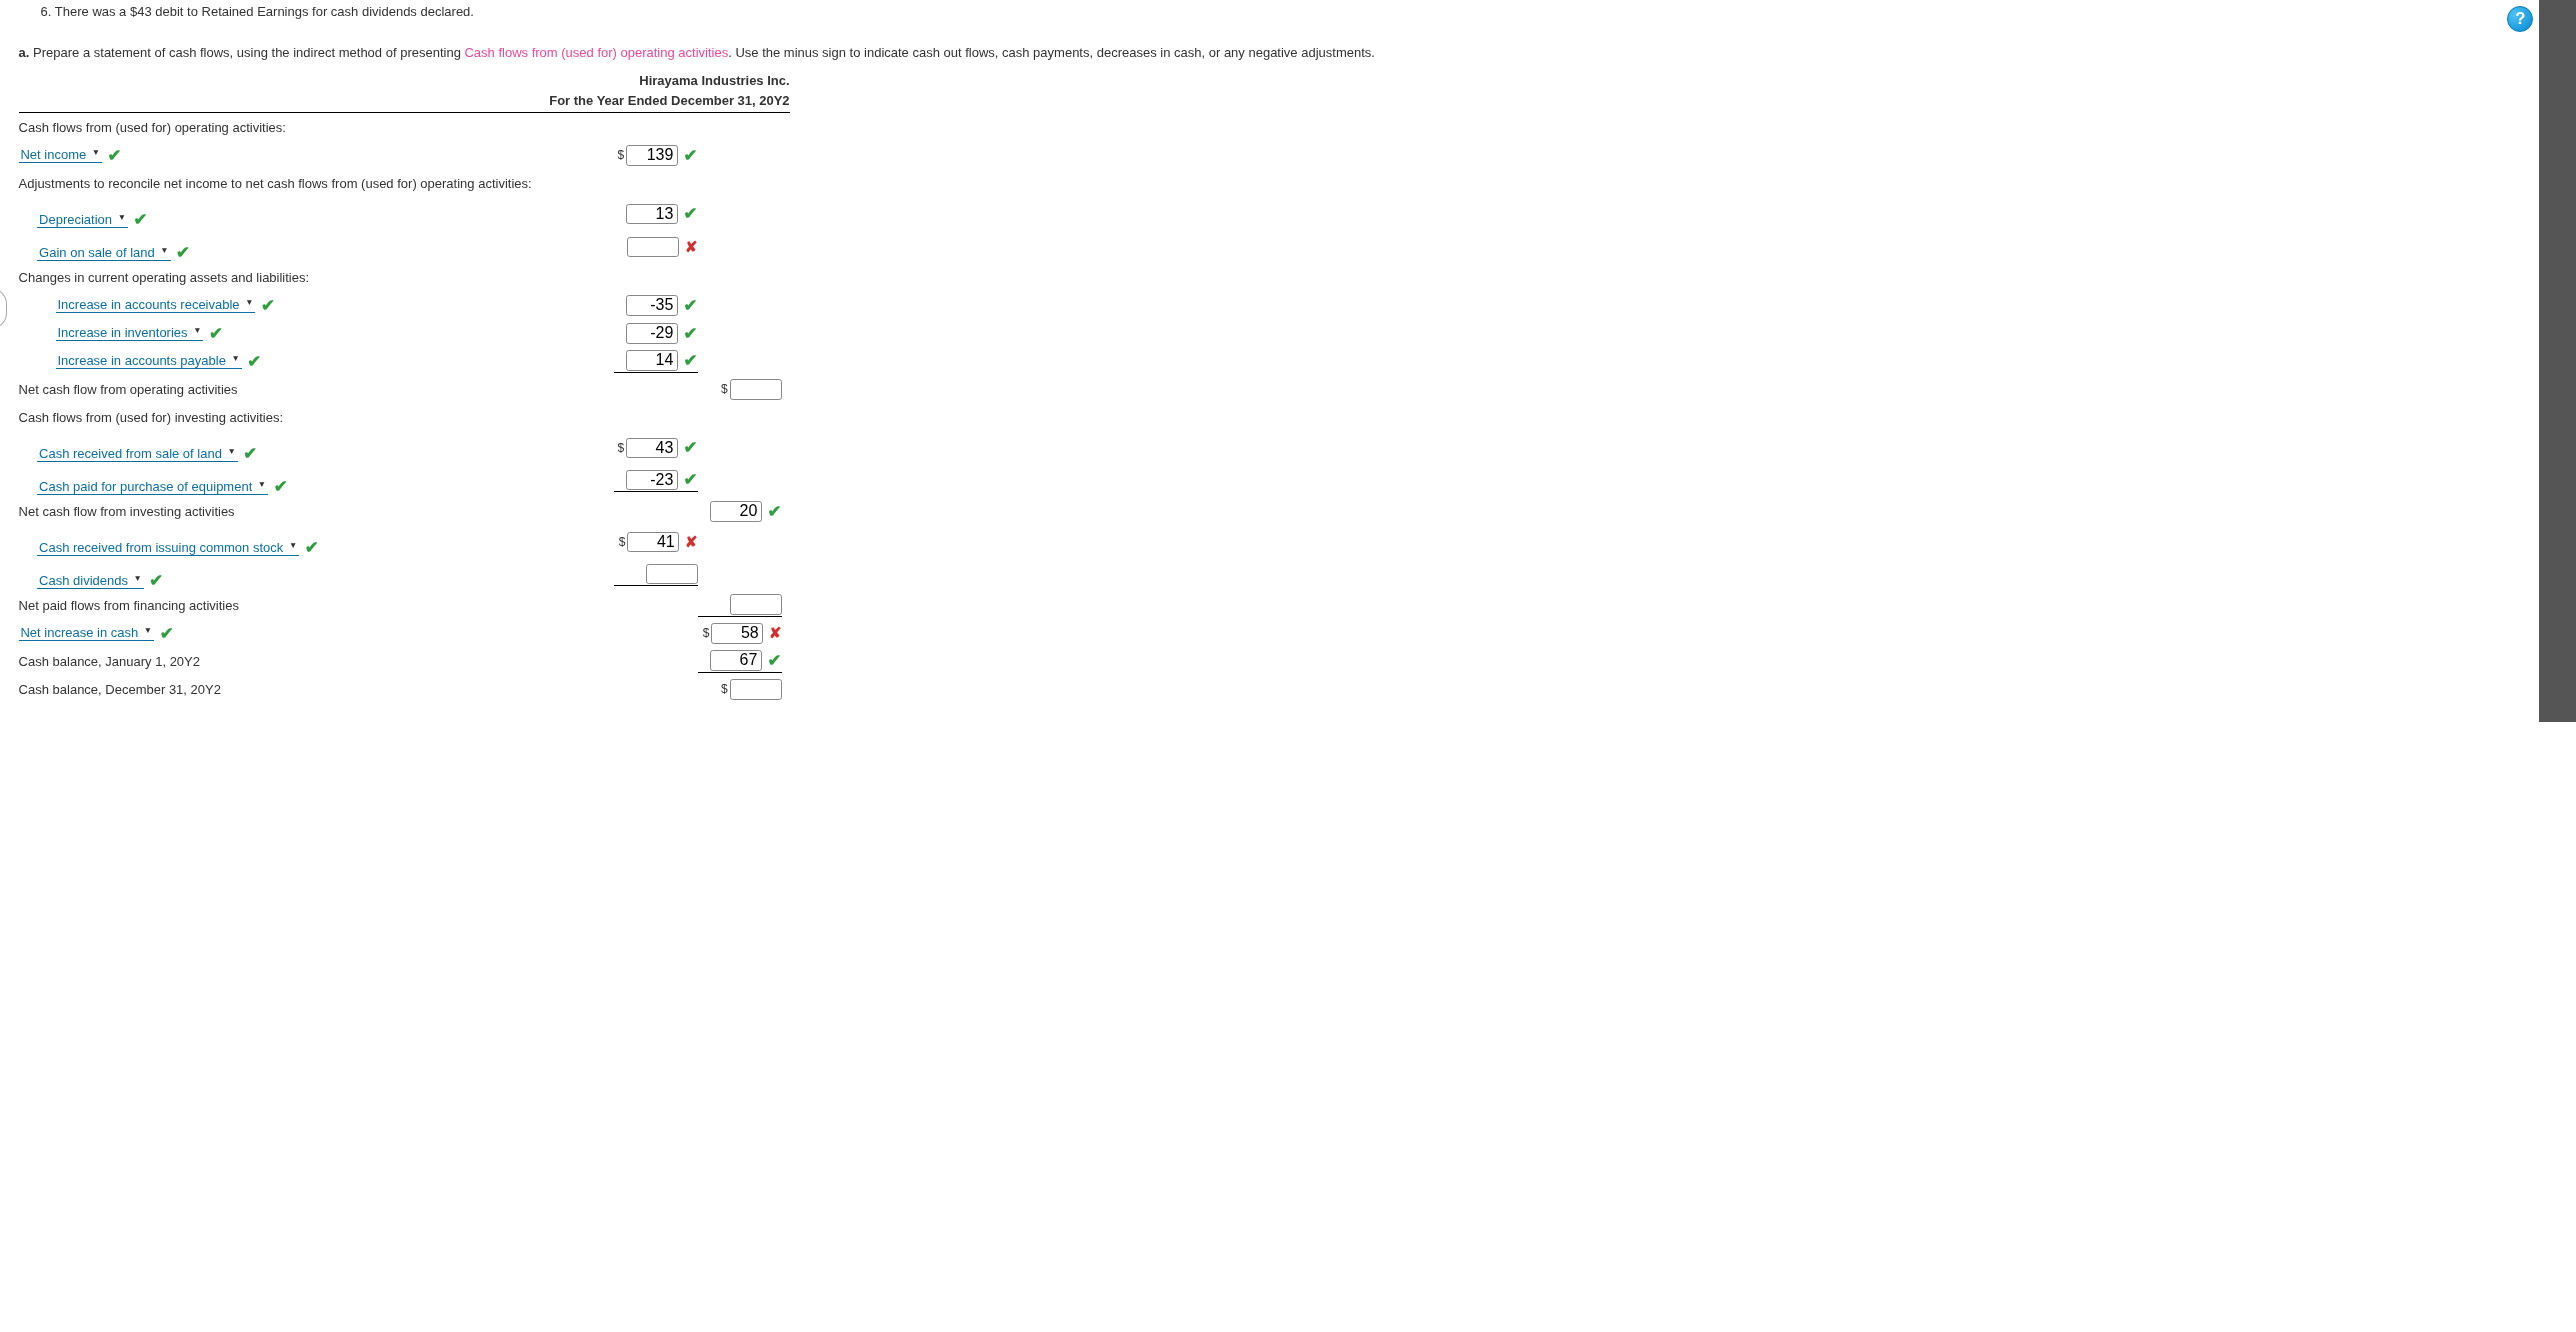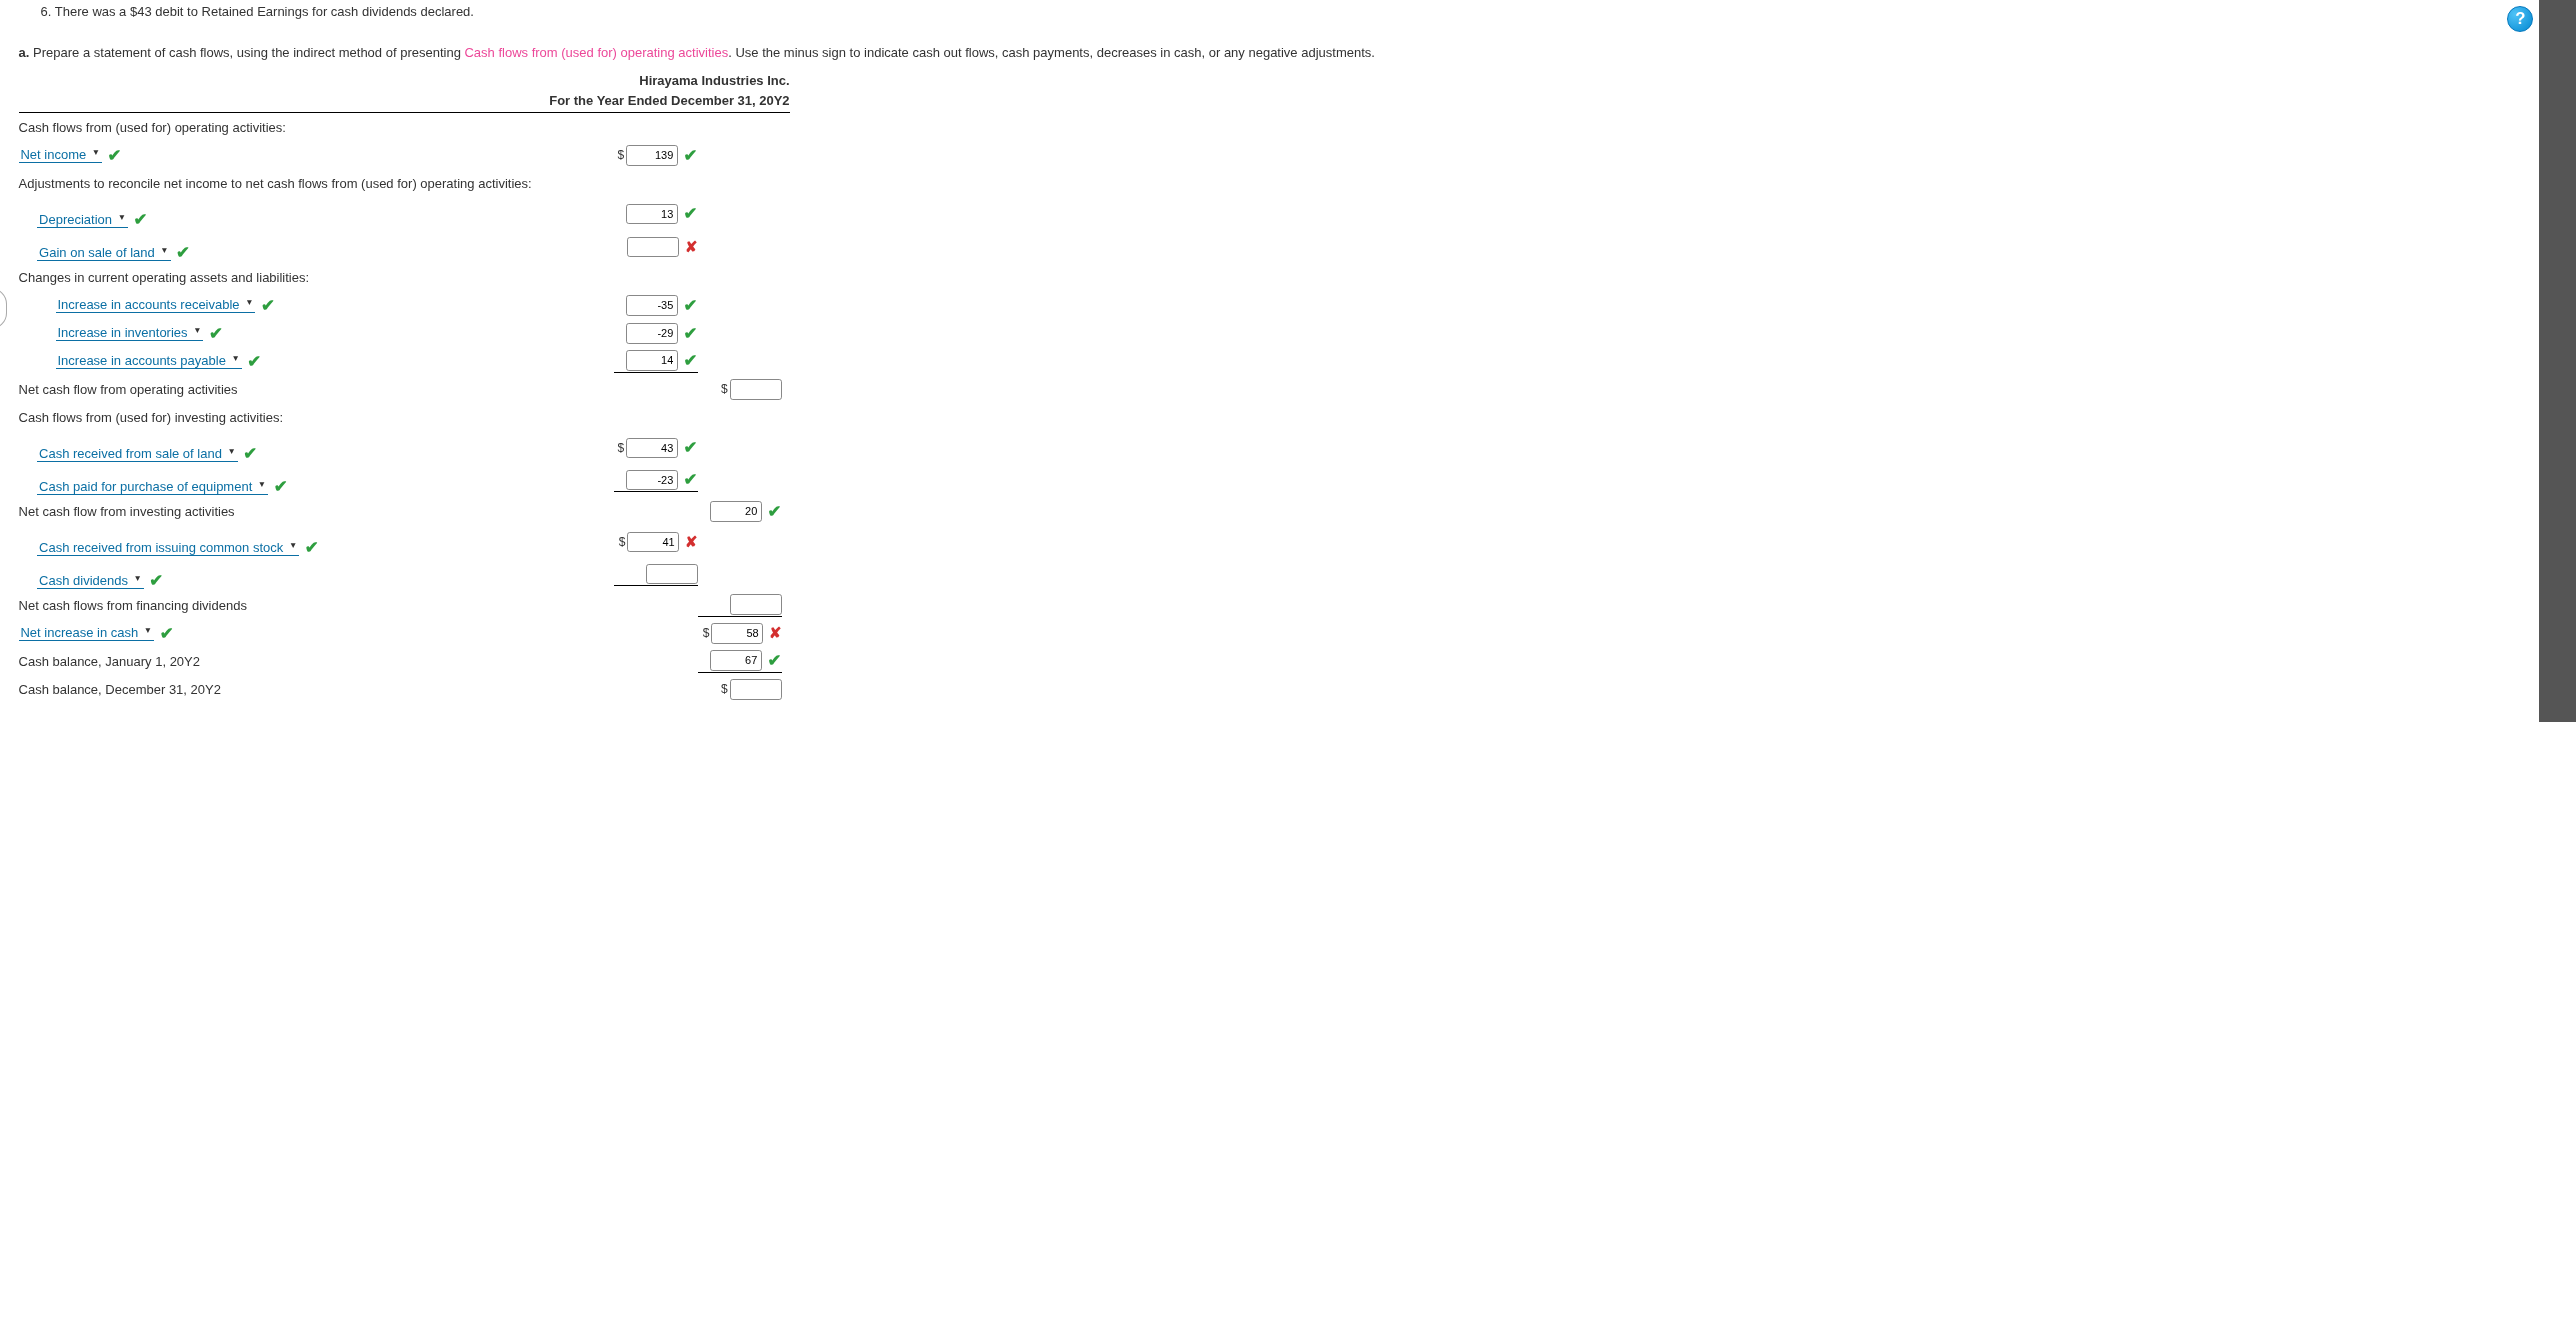--- a/index.html
+++ b/index.html
@@ -116,21 +116,21 @@
     margin-right: 1.9px;
     font-size: 12px;
   }
   input.num {
     width: 52px;
     height: 20.4px;
     border: 0.9px solid #888;
     border-radius: 2.8px;
     text-align: right;
     padding: 0 3.7px;
-    font-size: 11px;
+    font-size: 16px;
     font-family: inherit;
   }
   .underline-sum {
     border-bottom: 0.9px solid #000;
     padding-bottom: 0.9px;
   }
   .nav-tab {
     position: absolute;
     left: -9.3px;
     top: 288px;
@@ -333,21 +333,21 @@
             <span class="caret">▼</span>
           </span>
         <span class="check">✔</span>
       </div>
       <div class="amt-col1 underline-sum">
         <input class="num" value="" style="">
       </div>
     </div>
 
     <div class="row">
-      <div class="label-col indent1">Net cash flows from financing dividends</div>
+      <div class="label-col indent1">Net paid flows from financing activities</div>
       <div class="amt-col1"></div>
       <div class="amt-col2 underline-sum">
         <input class="num" value="" style="">
       </div>
     </div>
 
     <div class="row">
       <div class="label-col indent1">
         <span class="dropdown">
             <span>Net increase in cash</span>

